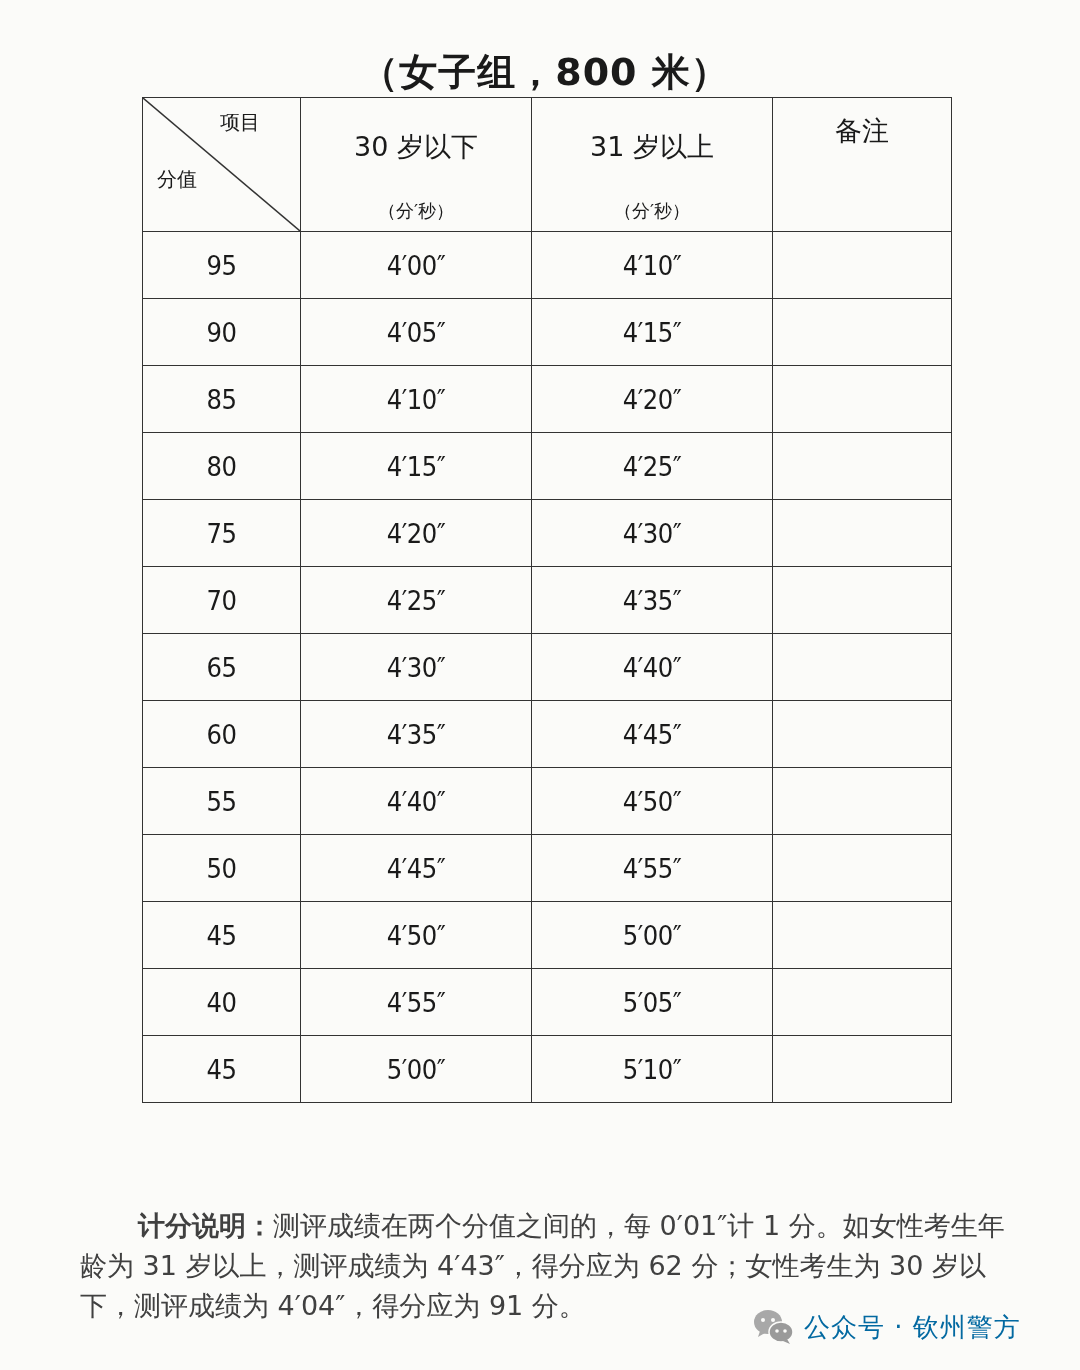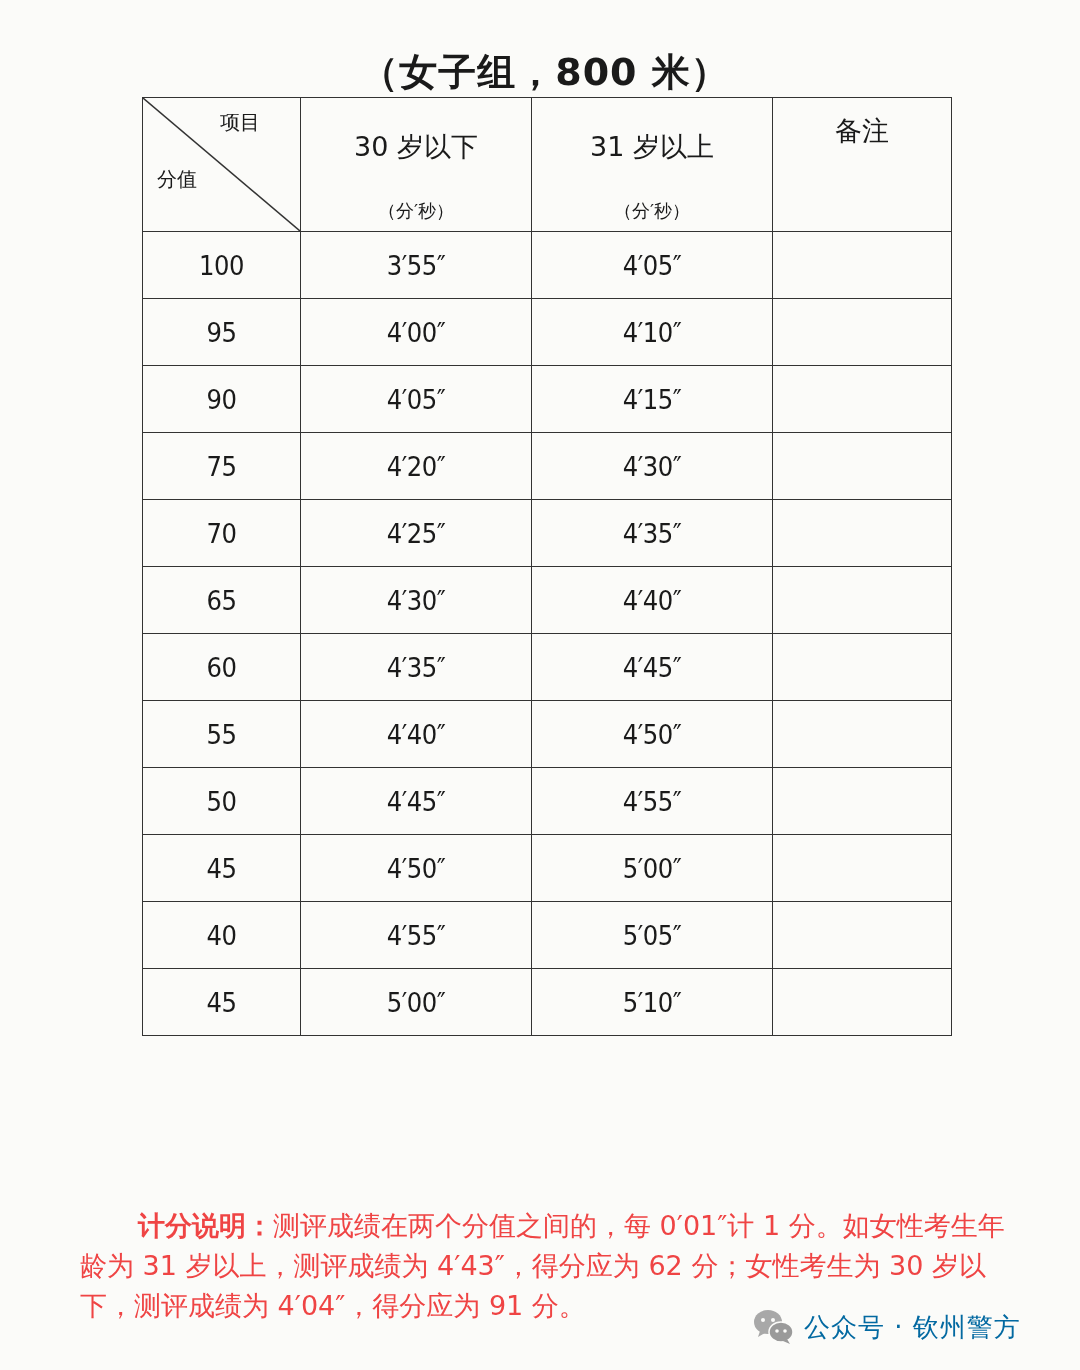--- a/index.html
+++ b/index.html
@@ -92,21 +92,21 @@
     }
     td.cell-score { padding-right: 0px; }
     .note-para {
       position: absolute;
       left: 80px;
       top: 1206px;
       width: 945px;
       font-size: 27px;
       line-height: 40px;
       text-indent: 58px;
-      color: #ef4444;
+      color: #404040;
     }
     .note-label {
       font-weight: bold;
     }
     .watermark {
       position: absolute;
       left: 752px;
       top: 1305px;
       height: 44px;
       display: flex;
@@ -150,35 +150,41 @@
     </th>
     <th>
       <span class="head-line1">31 岁以上</span>
       <span class="head-line2">（分′秒）</span>
     </th>
     <th>
       <span class="head-note">备注</span>
     </th>
   </tr>
   <tr class="data-row">
-    <td class="cell-score">100</td>
-    <td class="cell-time">3′55″</td>
-    <td class="cell-time">4′05″</td>
-    <td></td>
-  </tr>
-  <tr class="data-row">
     <td class="cell-score">95</td>
     <td class="cell-time">4′00″</td>
     <td class="cell-time">4′10″</td>
     <td></td>
   </tr>
   <tr class="data-row">
     <td class="cell-score">90</td>
     <td class="cell-time">4′05″</td>
     <td class="cell-time">4′15″</td>
+    <td></td>
+  </tr>
+  <tr class="data-row">
+    <td class="cell-score">85</td>
+    <td class="cell-time">4′10″</td>
+    <td class="cell-time">4′20″</td>
+    <td></td>
+  </tr>
+  <tr class="data-row">
+    <td class="cell-score">80</td>
+    <td class="cell-time">4′15″</td>
+    <td class="cell-time">4′25″</td>
     <td></td>
   </tr>
   <tr class="data-row">
     <td class="cell-score">75</td>
     <td class="cell-time">4′20″</td>
     <td class="cell-time">4′30″</td>
     <td></td>
   </tr>
   <tr class="data-row">
     <td class="cell-score">70</td>

